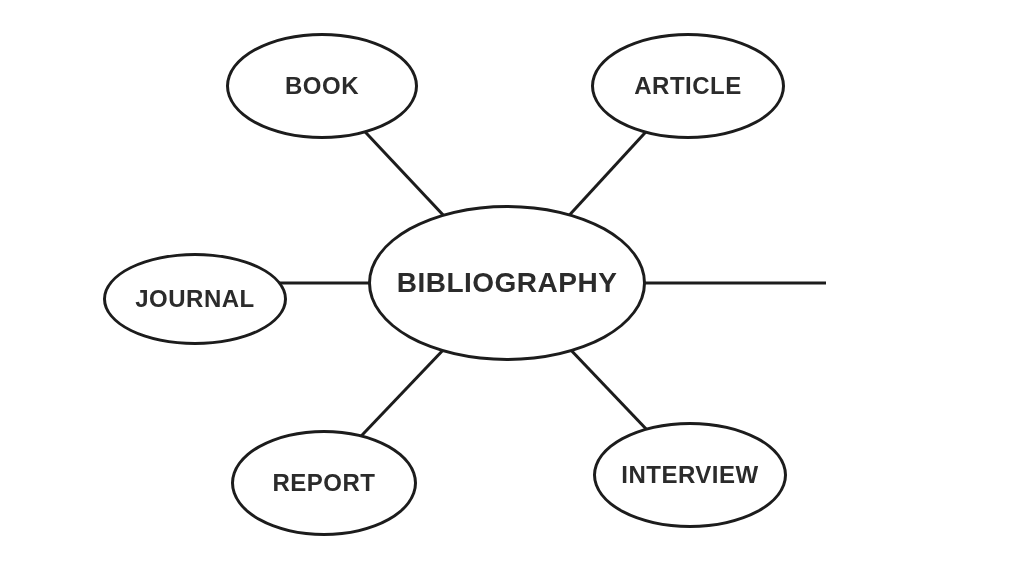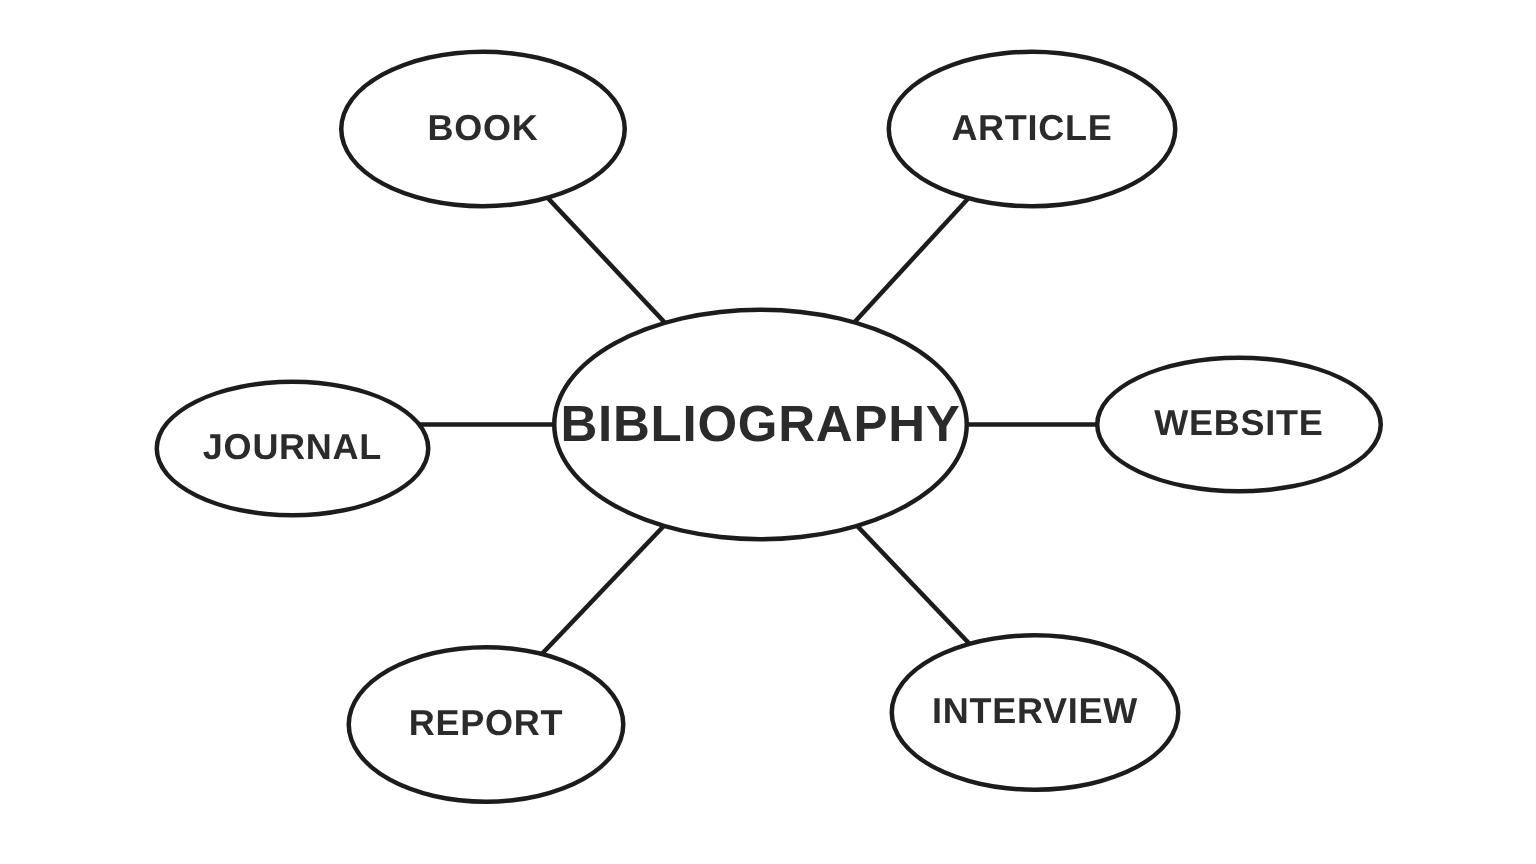--- a/index.html
+++ b/index.html
@@ -42,21 +42,21 @@
     color: var(--text, #2b2b2b);
     letter-spacing: 0.5px;
     white-space: nowrap;
     line-height: 1;
     user-select: none;
   }
   .node--satellite .node-label {
     font-size: 24px;
   }
   .node--center .node-label {
-    font-size: 34px;
+    font-size: 28px;
   }
 </style>
 </head>
 <body style="--bg: #ffffff; --stroke: #1c1c1c; --text: #2b2b2b;">
 
 <div class="canvas">
   <svg class="edges" viewBox="0 0 1024 576" xmlns="http://www.w3.org/2000/svg">
       <line x1="507" y1="283" x2="322" y2="86" stroke="#1c1c1c" stroke-width="3"></line>
       <line x1="507" y1="283" x2="688" y2="86" stroke="#1c1c1c" stroke-width="3"></line>
       <line x1="507" y1="283" x2="195" y2="283" stroke="#1c1c1c" stroke-width="3"></line>
@@ -67,23 +67,20 @@
 
 <div class="node node--satellite" style="left: 226px; top: 33px; width: 192px; height: 106px;">
       <span class="node-label">BOOK</span>
     </div>
     <div class="node node--satellite" style="left: 591px; top: 33px; width: 194px; height: 106px;">
       <span class="node-label">ARTICLE</span>
     </div>
     <div class="node node--satellite" style="left: 103px; top: 253px; width: 184px; height: 92px;">
       <span class="node-label">JOURNAL</span>
     </div>
-    <div class="node node--satellite" style="left: 730px; top: 237px; width: 192px; height: 92px;">
-      <span class="node-label">WEBSITE</span>
-    </div>
     <div class="node node--satellite" style="left: 231px; top: 430px; width: 186px; height: 106px;">
       <span class="node-label">REPORT</span>
     </div>
     <div class="node node--satellite" style="left: 593px; top: 422px; width: 194px; height: 106px; align-items: center;">
       <span class="node-label">INTERVIEW</span>
     </div>
     <div class="node node--center" style="left: 368px; top: 205px; width: 278px; height: 156px;">
       <span class="node-label">BIBLIOGRAPHY</span>
     </div>
   </div>

